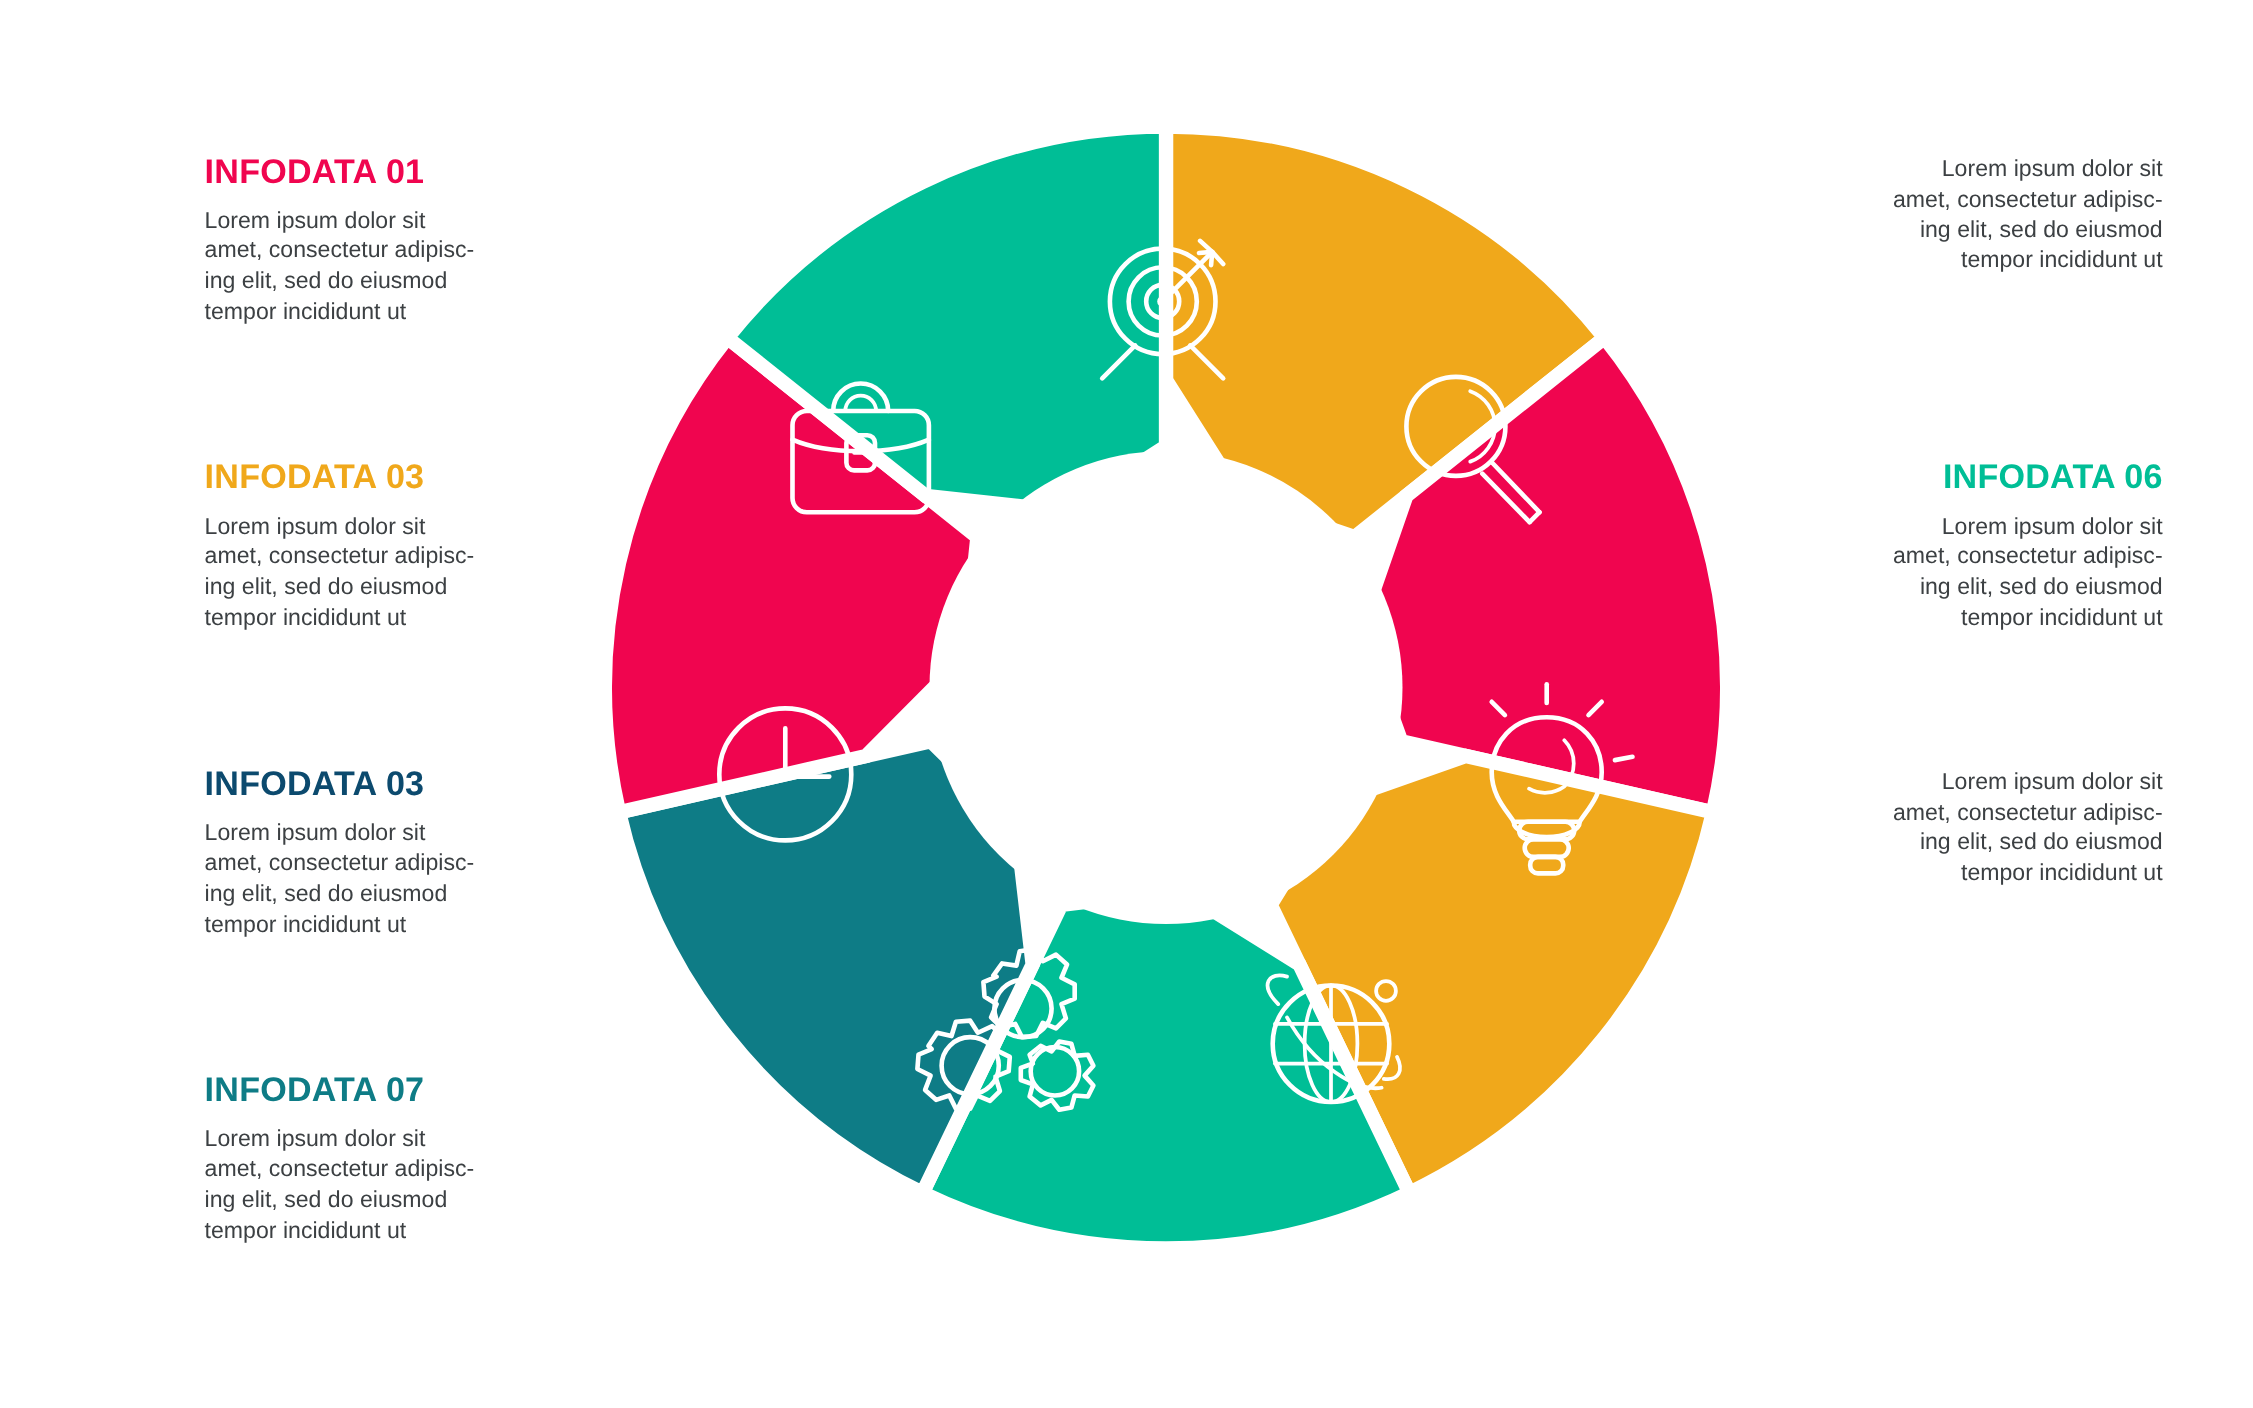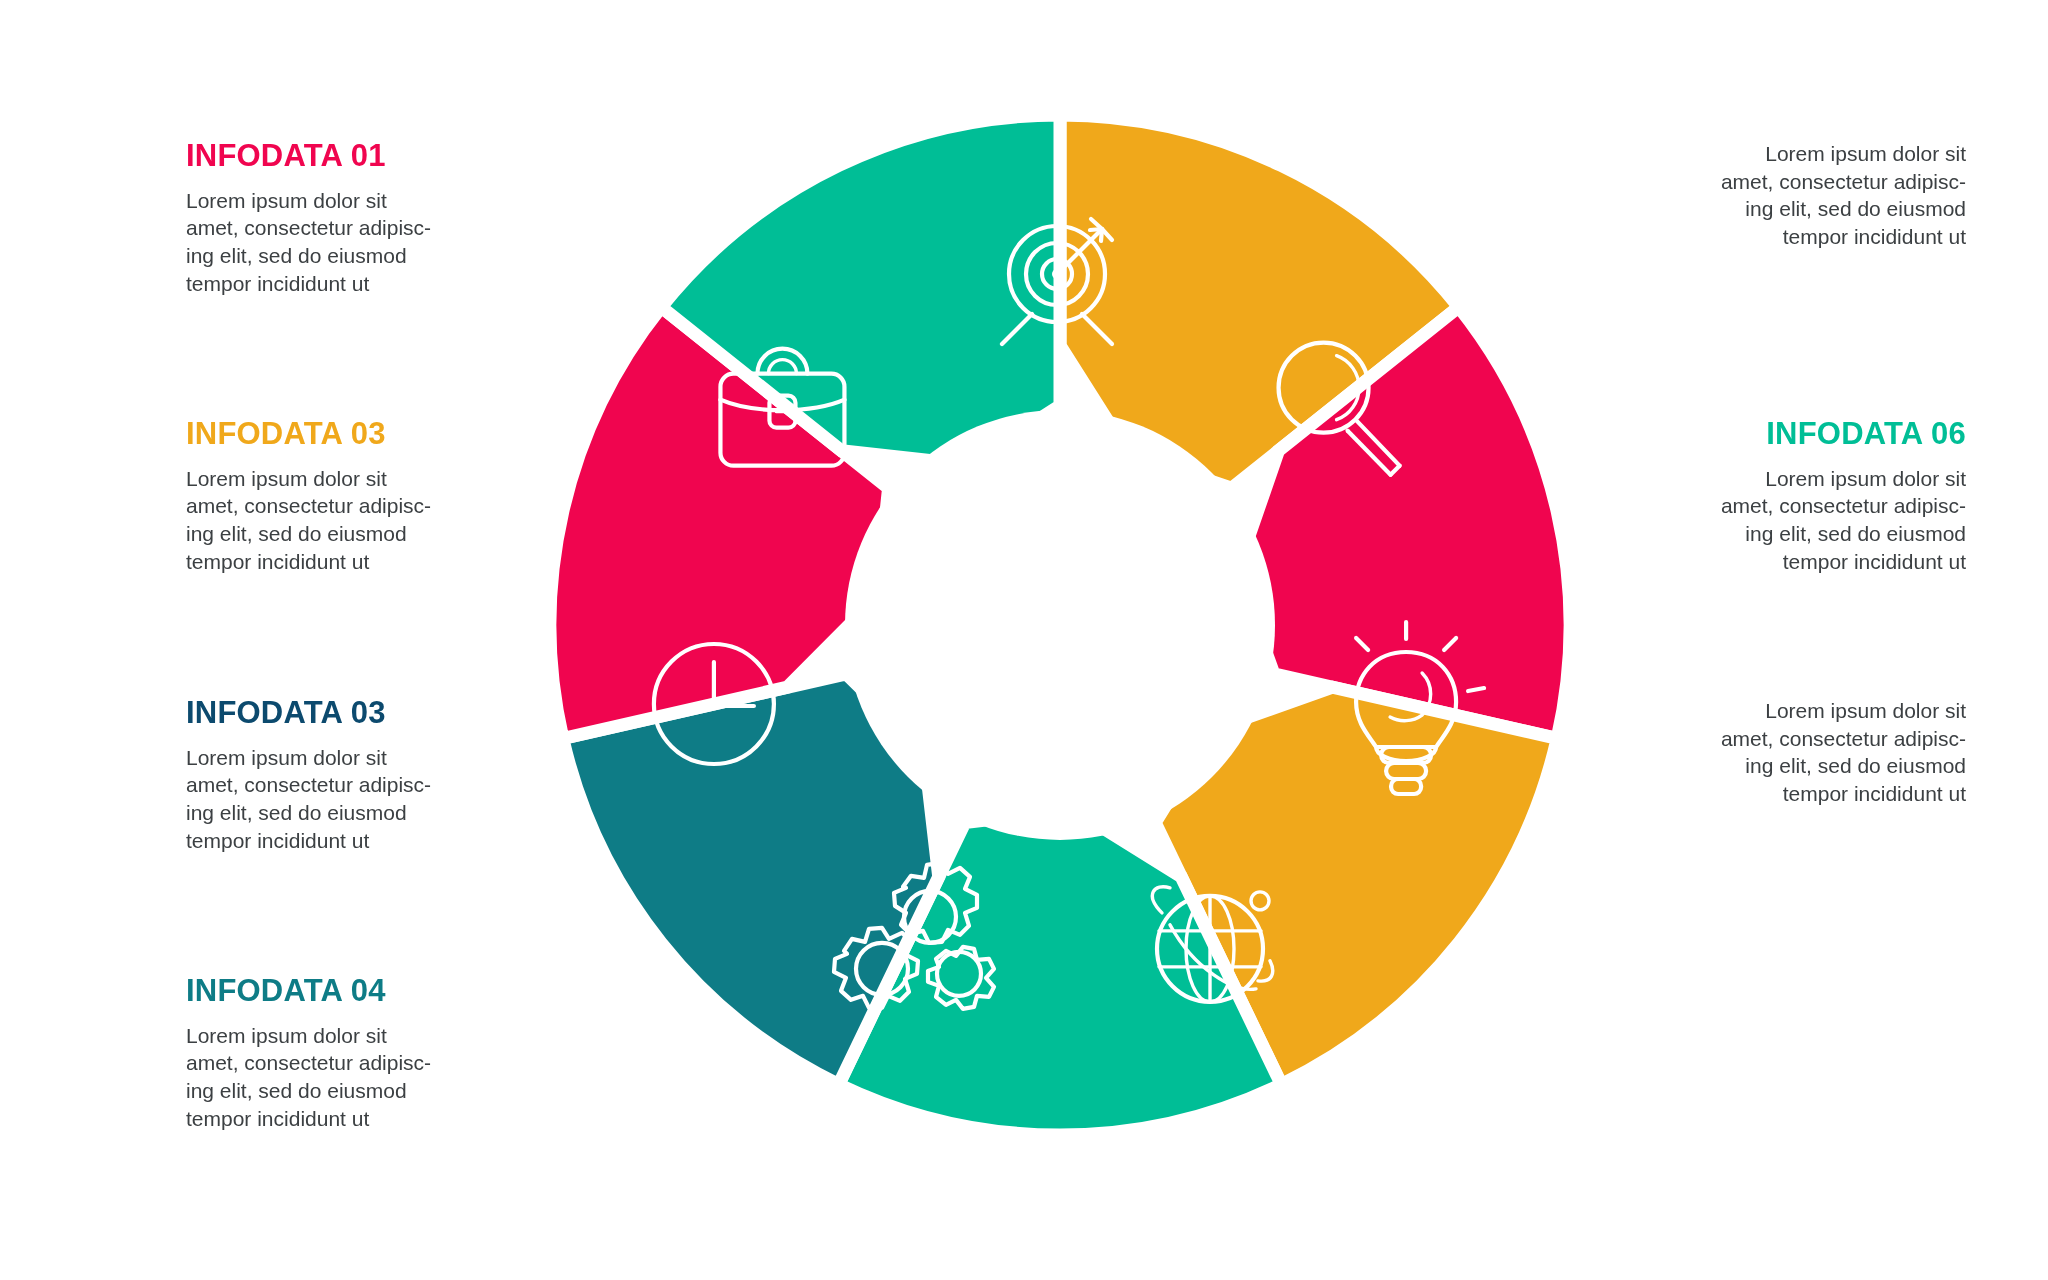--- a/index.html
+++ b/index.html
@@ -99,21 +99,21 @@
     <div class="info-title" style="color:#0c4a6e;">INFODATA 03</div>
     <div class="info-body">
       <span>Lorem ipsum dolor sit</span><br>
       <span>amet, consectetur adipisc-</span><br>
       <span>ing elit, sed do eiusmod</span><br>
       <span>tempor incididunt ut</span>
     </div>
   </div>
 
   <div class="info-block col-left" style="top:975px;">
-    <div class="info-title" style="color:#0e7c86;">INFODATA 04</div>
+    <div class="info-title" style="color:#0e7c86;">INFODATA 07</div>
     <div class="info-body">
       <span>Lorem ipsum dolor sit</span><br>
       <span>amet, consectetur adipisc-</span><br>
       <span>ing elit, sed do eiusmod</span><br>
       <span>tempor incididunt ut</span>
     </div>
   </div>
 
   <div class="info-block col-right" style="top:140px;">
     <div class="info-body">

